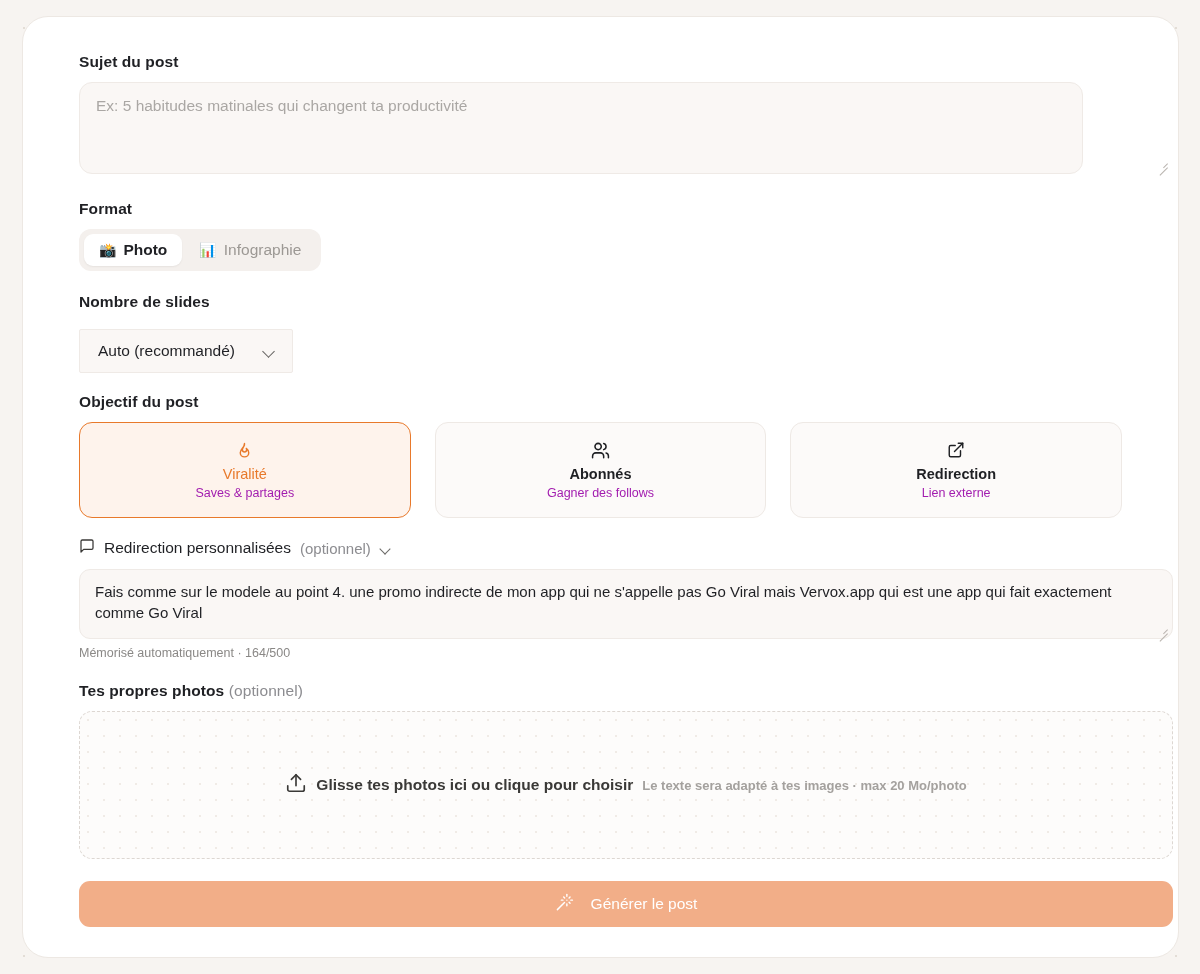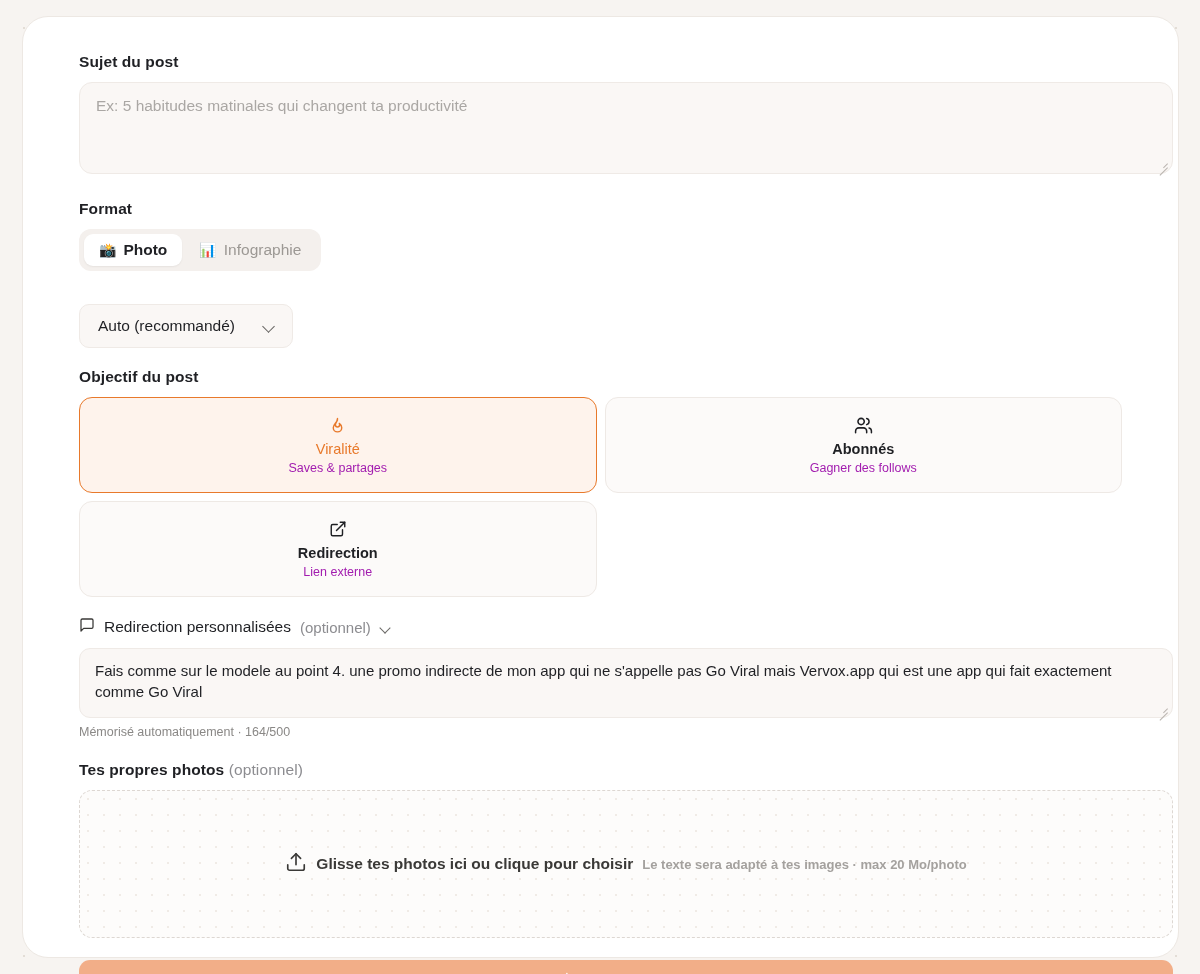--- a/index.html
+++ b/index.html
@@ -40,21 +40,21 @@
   }
   .label-optional {
     font-weight: normal;
     color: #8C8C90;
   }
 
   
   .subject-block { margin-top: 2px; }
   .subject-area {
     margin-top: 11px;
-    width: 1094px;
+    width: 1004px;
     height: 92px;
     background: #FAF7F5;
     border: 1px solid #EFEAE6;
     border-radius: 13px;
     padding: 14px 16px;
     font-family: "Liberation Sans", sans-serif;
     font-size: 15.5px;
     color: #1F2024;
     resize: none;
     outline: none;
@@ -110,27 +110,27 @@
     background: #FFFFFF;
     color: #1F2024;
     font-weight: bold;
     box-shadow: 0 1px 2px rgba(0,0,0,0.06);
   }
   .seg-emoji { font-size: 14px; line-height: 1; }
 
   
   .slides-block { margin-top: 22px; }
   .select-wrap {
-    margin-top: 11px;
+    margin-top: 18px;
     display: inline-flex;
     align-items: center;
     gap: 28px;
     background: #FAF7F5;
     border: 1px solid #EFEAE6;
-    border-radius: 10px;
+    border-radius: 2px;
     padding: 12px 16px 12px 18px;
     cursor: pointer;
   }
   .select-value { font-size: 15.5px; color: #1F2024; }
   .chev {
     width: 13px; height: 8px;
     position: relative;
   }
   .chev::before {
     content: "";
@@ -140,22 +140,22 @@
     border-right: 1.6px solid #62605E;
     border-bottom: 1.6px solid #62605E;
     transform: rotate(45deg);
   }
 
   
   .objective-block { margin-top: 20px; }
   .obj-grid {
     margin-top: 11px;
     display: grid;
-    grid-template-columns: repeat(2, 1fr);
-    gap: 8px;
+    grid-template-columns: repeat(3, 1fr);
+    gap: 24px;
   }
   .obj-card {
     height: 96px;
     border-radius: 13px;
     border: 1px solid #EEE9E5;
     background: #FCFAF9;
     display: flex;
     flex-direction: column;
     align-items: center;
     justify-content: center;
@@ -279,20 +279,21 @@
         <span>Photo</span>
       </button>
       <button class="seg-btn">
         <span class="seg-emoji">📊</span>
         <span>Infographie</span>
       </button>
     </div>
   </div>
 
   <div class="slides-block">
+    <div class="field-label">Nombre de slides</div>
     <div class="select-wrap">
       <span class="select-value">Auto (recommandé)</span>
       <span class="chev"></span>
     </div>
   </div>
 
   <div class="objective-block">
     <div class="field-label">Objectif du post</div>
     <div class="obj-grid">
 

